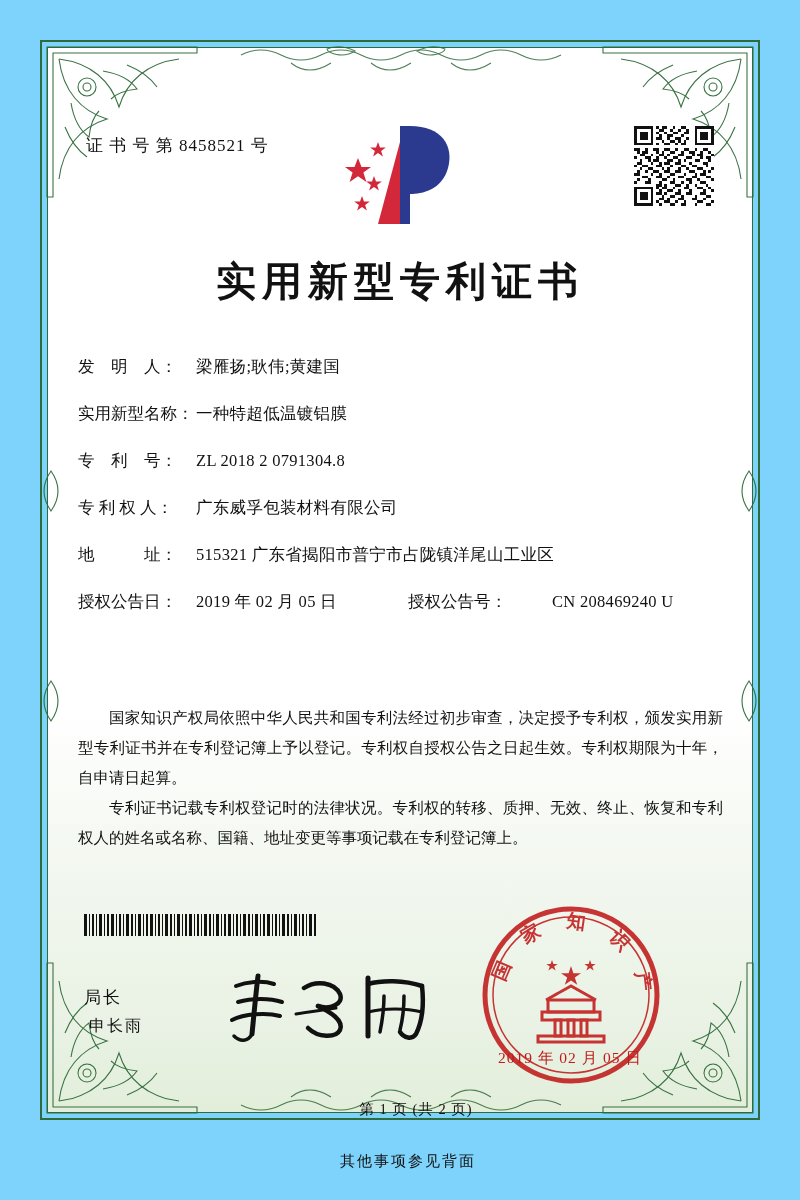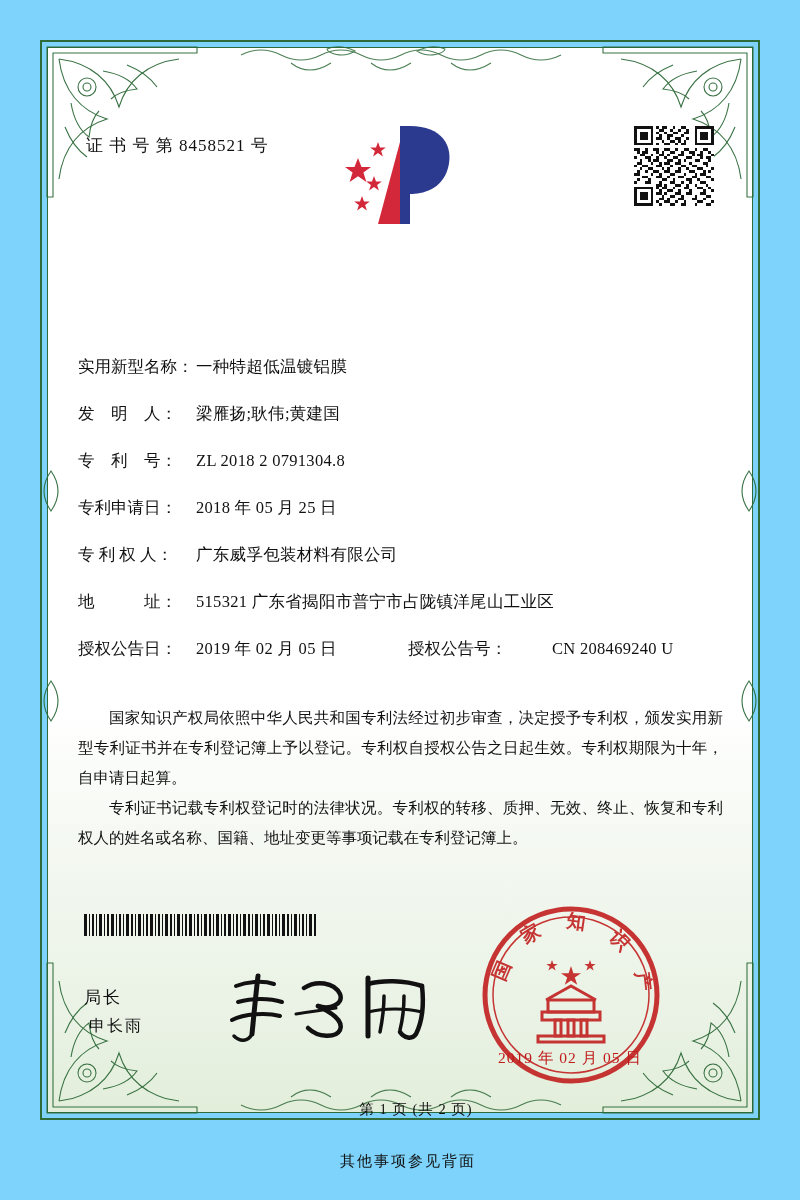--- a/index.html
+++ b/index.html
@@ -494,42 +494,39 @@
           <rect x="23" y="27" width="2" height="1"></rect>
           <rect x="28" y="27" width="1" height="1"></rect>
         <rect x="9" y="28" width="1" height="1"></rect>
           <rect x="13" y="28" width="2" height="1"></rect>
           <rect x="17" y="28" width="2" height="1"></rect>
           <rect x="22" y="28" width="1" height="1"></rect>
           <rect x="26" y="28" width="2" height="1"></rect>
       </g>
     </svg>
 
+    <div class="title">实用新型专利证书</div>
 
     <div class="fields">
+
+      <div class="frow">
+        <span class="flabel">发　明　人：</span>
+        <span class="fvalue">梁雁扬;耿伟;黄建国</span>
+      </div>
 
       <div class="frow">
         <span class="flabel">实用新型名称：</span>
         <span class="fvalue">一种特超低温镀铝膜</span>
       </div>
 
       <div class="frow">
-        <span class="flabel">发　明　人：</span>
-        <span class="fvalue">梁雁扬;耿伟;黄建国</span>
-      </div>
-
-      <div class="frow">
         <span class="flabel">专　利　号：</span>
         <span class="fvalue">ZL 2018 2 0791304.8</span>
       </div>
 
-      <div class="frow">
-        <span class="flabel">专利申请日：</span>
-        <span class="fvalue">2018 年 05 月 25 日</span>
-      </div>
 
       <div class="frow">
         <span class="flabel">专 利 权 人：</span>
         <span class="fvalue">广东威孚包装材料有限公司</span>
       </div>
 
       <div class="frow">
         <span class="flabel">地　　　址：</span>
         <span class="fvalue">515321 广东省揭阳市普宁市占陇镇洋尾山工业区</span>
       </div>

